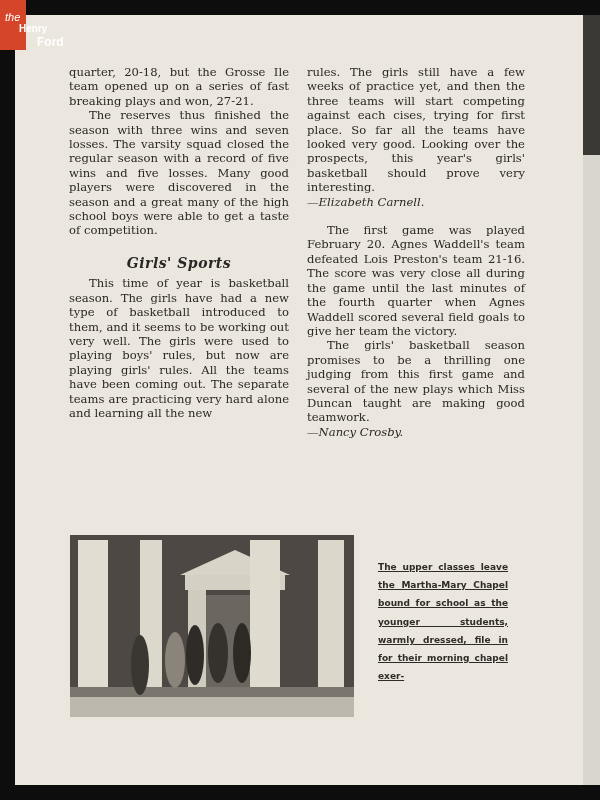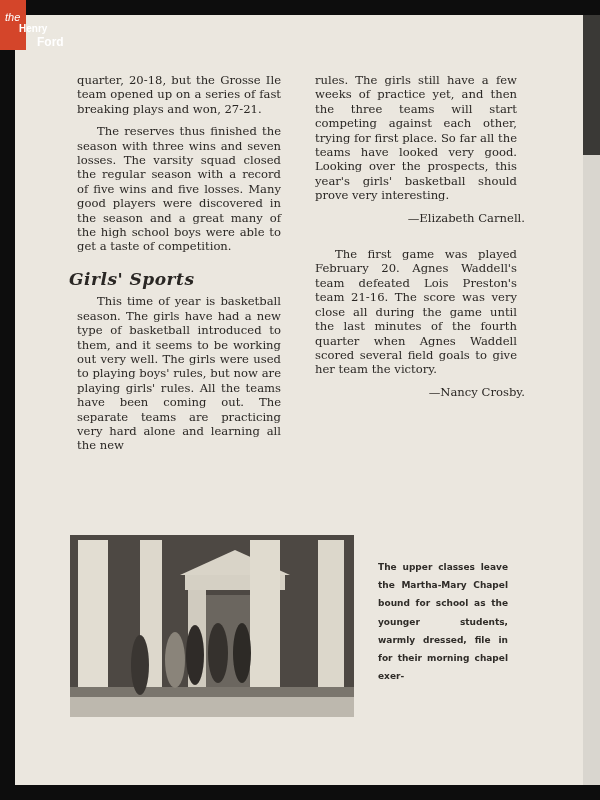--- a/index.html
+++ b/index.html
@@ -5,30 +5,30 @@
   html, body { margin:0; padding:0; }
   body { width:600px; height:800px; background:#0d0d0d; position:relative; overflow:hidden; }
   .paper { position:absolute; left:15px; top:15px; width:568px; height:770px; background:#ebe7df; }
   .right-strip { position:absolute; left:583px; top:15px; width:17px; height:770px; background:#d9d6cf; }
   .right-strip .dark { position:absolute; left:0; top:0; width:17px; height:140px; background:#3a3936; }
   .logo { position:absolute; left:0; top:0; width:26px; height:50px; background:#d4452a; color:#fff; font-family:"Liberation Sans", sans-serif; line-height:1; }
   .logo .the { position:absolute; left:5px; top:12px; font-size:11px; font-style:italic; }
   .logo .henry { position:absolute; left:19px; top:24px; font-size:10px; font-weight:bold; }
   .logo .ford { position:absolute; left:14px; top:36px; font-size:12px; font-weight:bold;padding-left:23px; }
   .col { position:absolute; font-family:"DejaVu Serif", serif; font-size:11.6px; line-height:14.4px; color:#2a2724; text-align:justify; }
-  .col p { margin:8px; text-indent:20px; }
+  .col p { margin:0; text-indent:20px; }
   .col p.noindent { text-indent:0; }
-  .sig { text-align:right; }
+  .sig { font-style:italic; }
   .col1 { left:69px; top:65px; width:220px; }
   .col2 { left:307px; top:65px; width:218px; }
-  .heading { text-align:left; font-weight:bold; font-style:italic; font-size:17px; margin:18px 0 6px 0; letter-spacing:0.5px; }
+  .heading { text-align:center; font-weight:bold; font-style:italic; font-size:14px; margin:18px 0 6px 0; letter-spacing:0.5px; }
   .gap { height:14px; }
   .photo { position:absolute; left:70px; top:535px; width:284px; height:182px; background:#7c786f; overflow:hidden; }
   .photo svg { display:block; }
-  .caption { position:absolute; left:378px; top:558px; width:130px; font-family:"DejaVu Sans", sans-serif; font-weight:bold; font-size:9px; line-height:18.2px; color:#2f2c28; text-align:justify; text-align-last:justify; }
+  .caption { position:absolute; left:378px; top:558px; width:130px; font-family:"DejaVu Sans", sans-serif; font-weight:bold; font-size:9px; line-height:18.2px; color:#2f2c28; text-align:justify; text-align-last:justify;text-decoration:underline; }
   .caption .last { text-align:center; text-align-last:center; display:block; }
 </style>
 </head>
 <body>
 
 <div class="paper"></div>
 <div class="right-strip">
     <div class="dark"></div>
   </div>
 
@@ -39,24 +39,25 @@
 </div>
 
 <div class="col col1">
   <p class="noindent">quarter, 20-18, but the Grosse Ile team opened up on a series of fast breaking plays and won, 27-21.</p>
   <p>The reserves thus finished the season with three wins and seven losses. The varsity squad closed the regular season with a record of five wins and five losses. Many good players were discovered in the season and a great many of the high school boys were able to get a taste of competition.</p>
   <div class="heading">Girls' Sports</div>
   <p>This time of year is basketball season. The girls have had a new type of basketball introduced to them, and it seems to be working out very well. The girls were used to playing boys' rules, but now are playing girls' rules. All the teams have been coming out. The separate teams are practicing very hard alone and learning all the new</p>
 </div>
 
 <div class="col col2">
-  <p class="noindent">rules. The girls still have a few weeks of practice yet, and then the three teams will start competing against each other, trying for first place. So far all the teams have looked very good. Looking over the prospects, this year's girls' basketball should prove very interesting.</p>
+  <p class="noindent">rules. The girls still have a few weeks of practice yet, and then the three teams will start competing against each cises, trying for first place. So far all the teams have looked very good. Looking over the prospects, this year's girls' basketball should prove very interesting.</p>
   <div class="sig">—Elizabeth Carnell.</div>
   <div class="gap"></div>
   <p>The first game was played February 20. Agnes Waddell's team defeated Lois Preston's team 21-16. The score was very close all during the game until the last minutes of the fourth quarter when Agnes Waddell scored several field goals to give her team the victory.</p>
+  <p>The girls' basketball season promises to be a thrilling one judging from this first game and several of the new plays which Miss Duncan taught are making good teamwork.</p>
   <div class="sig">—Nancy Crosby.</div>
 </div>
 
 <div class="photo">
   <svg width="284" height="182" viewBox="0 0 284 182">
     <rect x="0" y="0" width="284" height="182" fill="#5f5a53"></rect>
     <rect x="0" y="0" width="284" height="155" fill="#4d4843"></rect>
     <rect x="8" y="5" width="30" height="150" fill="#e2ddd2"></rect>
     <rect x="70" y="5" width="22" height="150" fill="#ddd8cc"></rect>
     <polygon points="110,40 165,15 220,40" fill="#d9d4c8"></polygon>

